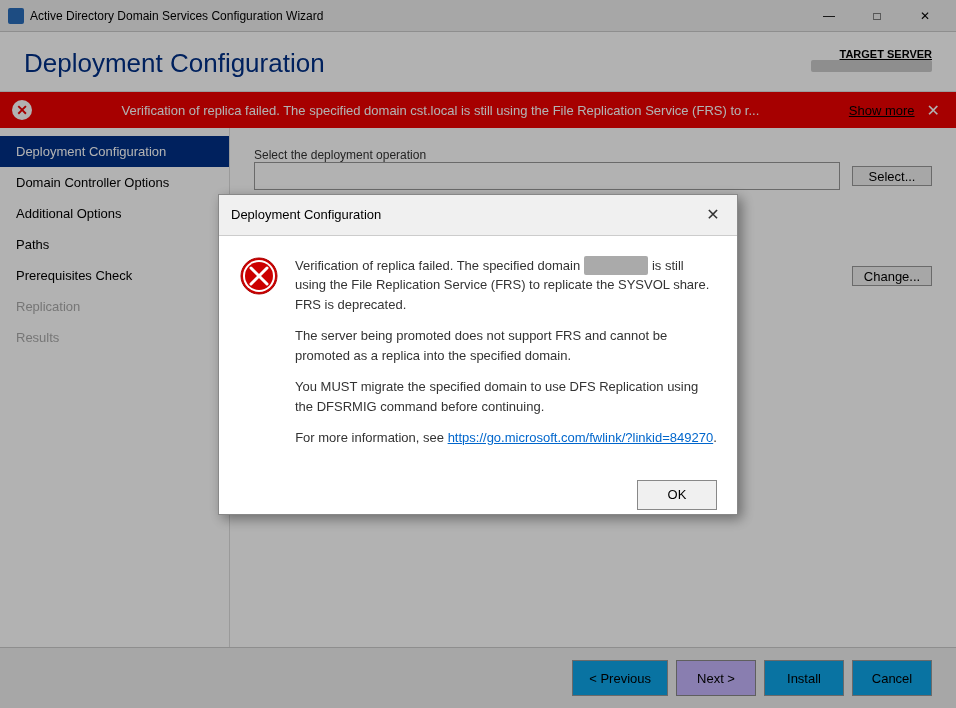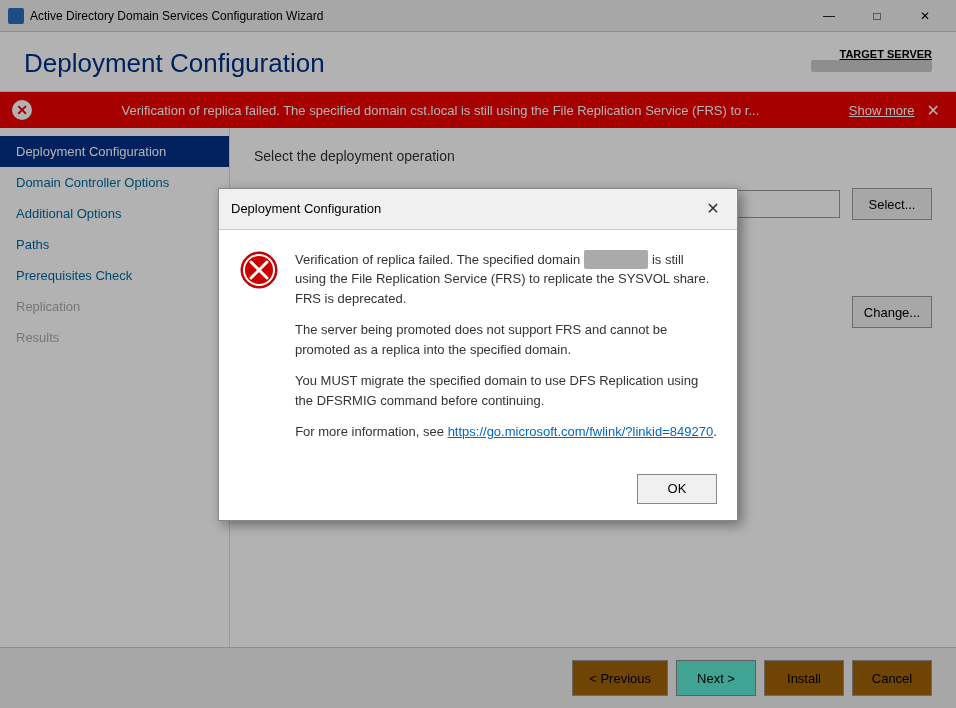--- a/index.html
+++ b/index.html
@@ -106,21 +106,21 @@
       flex-shrink: 0;
     }
     .error-banner-text {
       flex: 1;
       overflow: hidden;
       text-overflow: ellipsis;
       white-space: nowrap;
       text-align: center;
     }
     .show-more {
-      color: #ffffff;
+      color: #000000;
       text-decoration: underline;
       cursor: pointer;
       white-space: nowrap;
       font-size: 13px;
     }
     .error-banner-close {
       background: none;
       border: none;
       color: #fff;
       font-size: 16px;
@@ -136,61 +136,61 @@
       width: 230px;
       background: #fff;
       border-right: 1px solid #ddd;
       padding-top: 8px;
       flex-shrink: 0;
     }
     .sidebar-item {
       padding: 8px 16px;
       font-size: 13px;
       cursor: pointer;
-      color: #0369a1;
+      color: #000000;
     }
     .sidebar-item.active {
       background: #003087;
       color: #fff;
     }
     .sidebar-item.disabled {
       color: #aaa;
       cursor: default;
     }
     .main-content {
       flex: 1;
       padding: 20px 24px;
       overflow: auto;
       position: relative;
     }
     .select-operation-label {
-      font-size: 14px;
+      font-size: 12px;
       color: #333;
-      margin-bottom: 24px;
+      margin-bottom: 0;
     }
     .main-actions {
       display: flex;
       flex-direction: column;
       gap: 16px;
     }
     .action-row {
       display: flex;
       align-items: center;
       gap: 12px;
     }
     .action-input {
       flex: 1;
       height: 28px;
       border: 1px solid #999;
       padding: 0 6px;
       font-size: 13px;
     }
     .action-btn {
       width: 80px;
-      height: 32px;
+      height: 20px;
       border: 1px solid #999;
       background: #f0f0f0;
       cursor: pointer;
       font-size: 13px;
     }
     .footer-link {
       color: #0066cc;
       text-decoration: underline;
       cursor: pointer;
       font-size: 13px;
@@ -203,27 +203,27 @@
       display: flex;
       justify-content: flex-end;
       gap: 8px;
       background: #f0f0f0;
       flex-shrink: 0;
     }
     .footer-btn {
       min-width: 80px;
       height: 36px;
       border: 1px solid #999;
-      background: #a16207;
+      background: #0ea5e9;
       cursor: pointer;
       font-size: 13px;
       padding: 0 16px;
     }
     .footer-btn.primary {
-      background: #5eead4;
+      background: #c4b5fd;
       border: 1px solid #888;
     }
 
     
     .modal-overlay {
       position: fixed;
       top: 0; left: 0; right: 0; bottom: 0;
       background: rgba(0,0,0,0.3);
       display: flex;
       align-items: center;
@@ -284,21 +284,21 @@
       margin-bottom: 12px;
     }
     .modal-text-content p:last-child {
       margin-bottom: 0;
       text-align: center;
     }
     .modal-text-content a {
       color: #0066cc;
     }
     .modal-footer {
-      padding: 12px 20px 16px;
+      padding: 12px 20px 4px;
       display: flex;
       justify-content: flex-end;
     }
     .modal-ok-btn {
       width: 80px;
       height: 30px;
       border: 1px solid #888;
       background: #f0f0f0;
       cursor: pointer;
       font-size: 13px;

